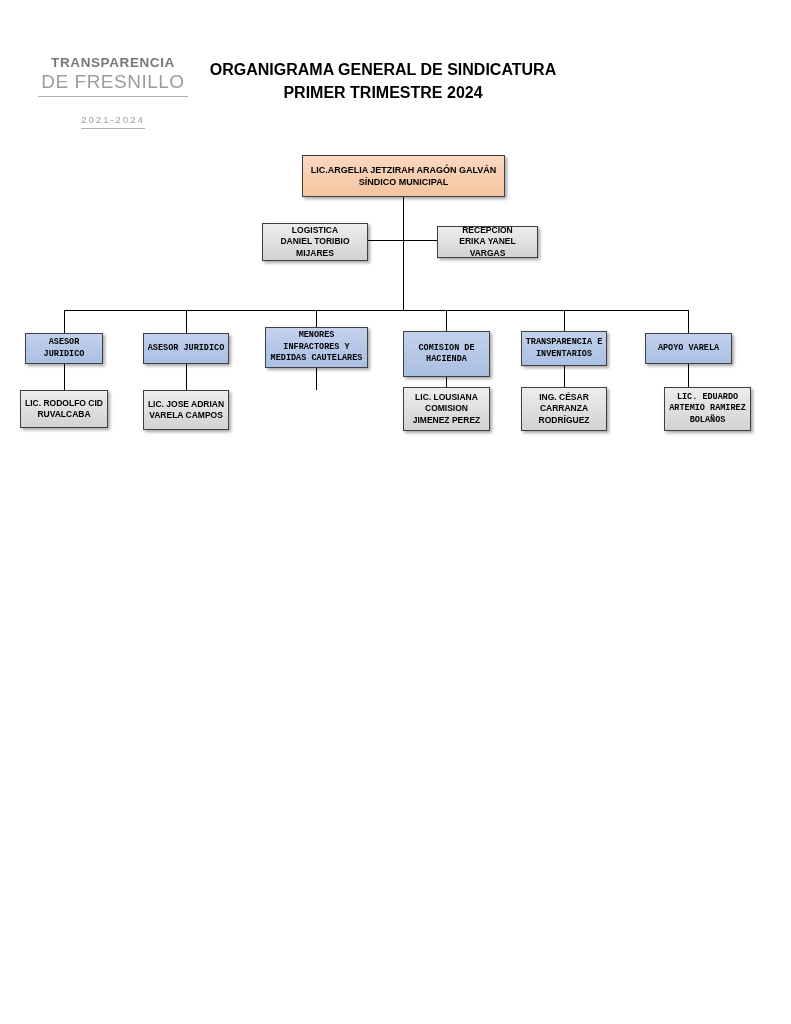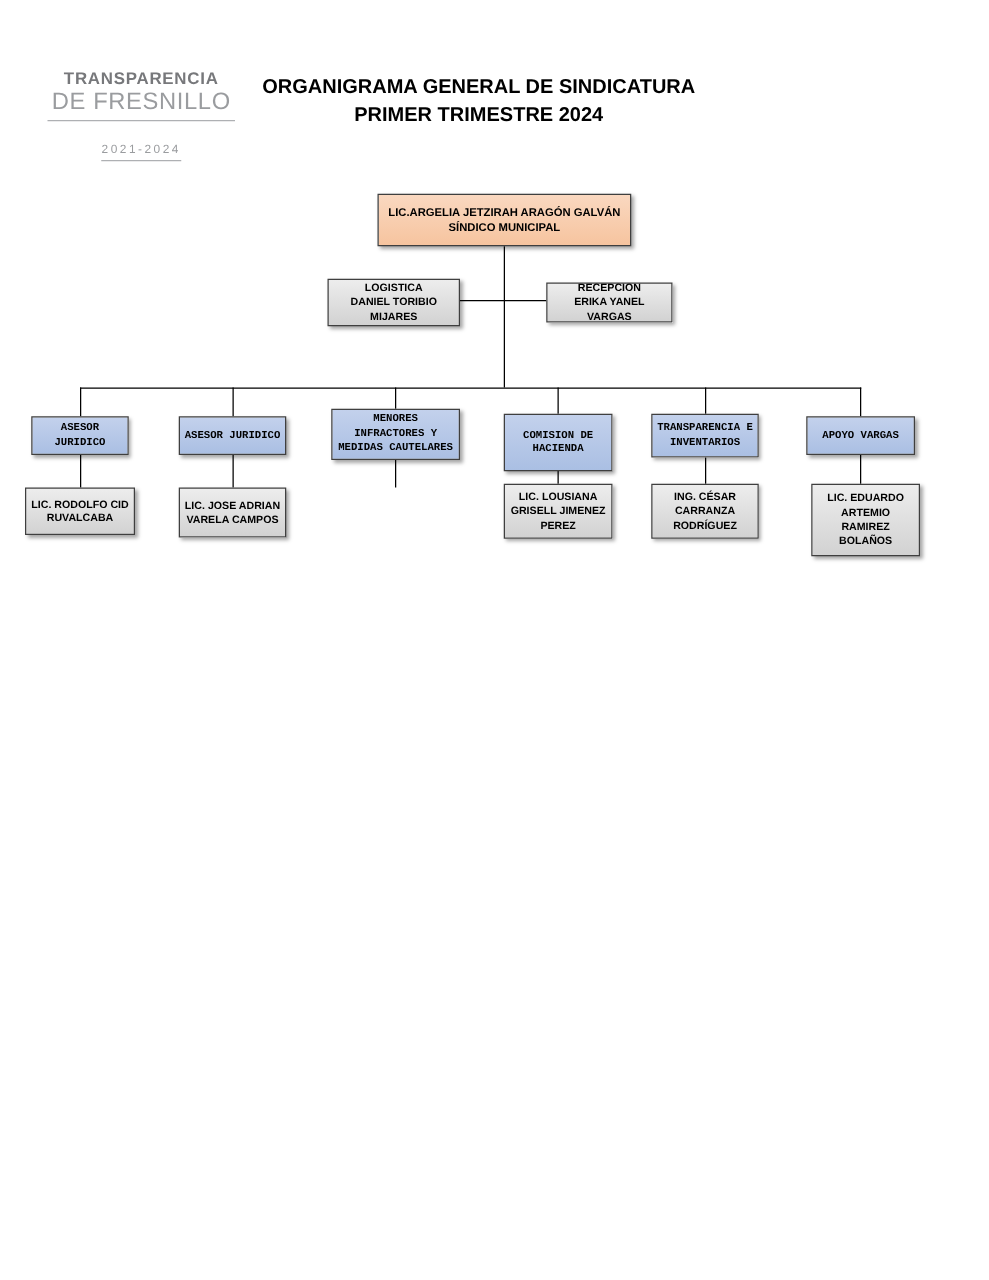--- a/index.html
+++ b/index.html
@@ -108,32 +108,32 @@
   <div class="box box-blue" style="left:265px;top:327px;width:103px;height:41px;">
     <div>MENORES INFRACTORES Y MEDIDAS CAUTELARES</div>
   </div>
   <div class="box box-blue" style="left:403px;top:331px;width:87px;height:46px;">
     <div>COMISION DE HACIENDA</div>
   </div>
   <div class="box box-blue" style="left:521px;top:331px;width:86px;height:35px;">
     <div>TRANSPARENCIA E INVENTARIOS</div>
   </div>
   <div class="box box-blue" style="left:645px;top:333px;width:87px;height:31px;">
-    <div>APOYO VARGAS</div>
+    <div>APOYO VARELA</div>
   </div>
 
   <div class="box box-gray" style="left:20px;top:390px;width:88px;height:38px;">
     <div>LIC. RODOLFO CID RUVALCABA</div>
   </div>
   <div class="box box-gray" style="left:143px;top:390px;width:86px;height:40px;">
     <div>LIC. JOSE ADRIAN VARELA CAMPOS</div>
   </div>
   <div class="box box-gray" style="left:403px;top:387px;width:87px;height:44px;">
-    <div>LIC. LOUSIANA GRISELL JIMENEZ PEREZ</div>
+    <div>LIC. LOUSIANA COMISION JIMENEZ PEREZ</div>
   </div>
   <div class="box box-gray" style="left:521px;top:387px;width:86px;height:44px;text-align:center;">
     <div>ING. CÉSAR CARRANZA RODRÍGUEZ</div>
   </div>
-  <div class="box box-gray" style="left:649px;top:387px;width:87px;height:58px;">
+  <div class="box box-gray" style="left:664px;top:387px;width:87px;height:44px;font-family:Liberation Mono, monospace;">
     <div>LIC. EDUARDO ARTEMIO RAMIREZ BOLAÑOS</div>
   </div>
 
 </div>
 
 </body></html>

